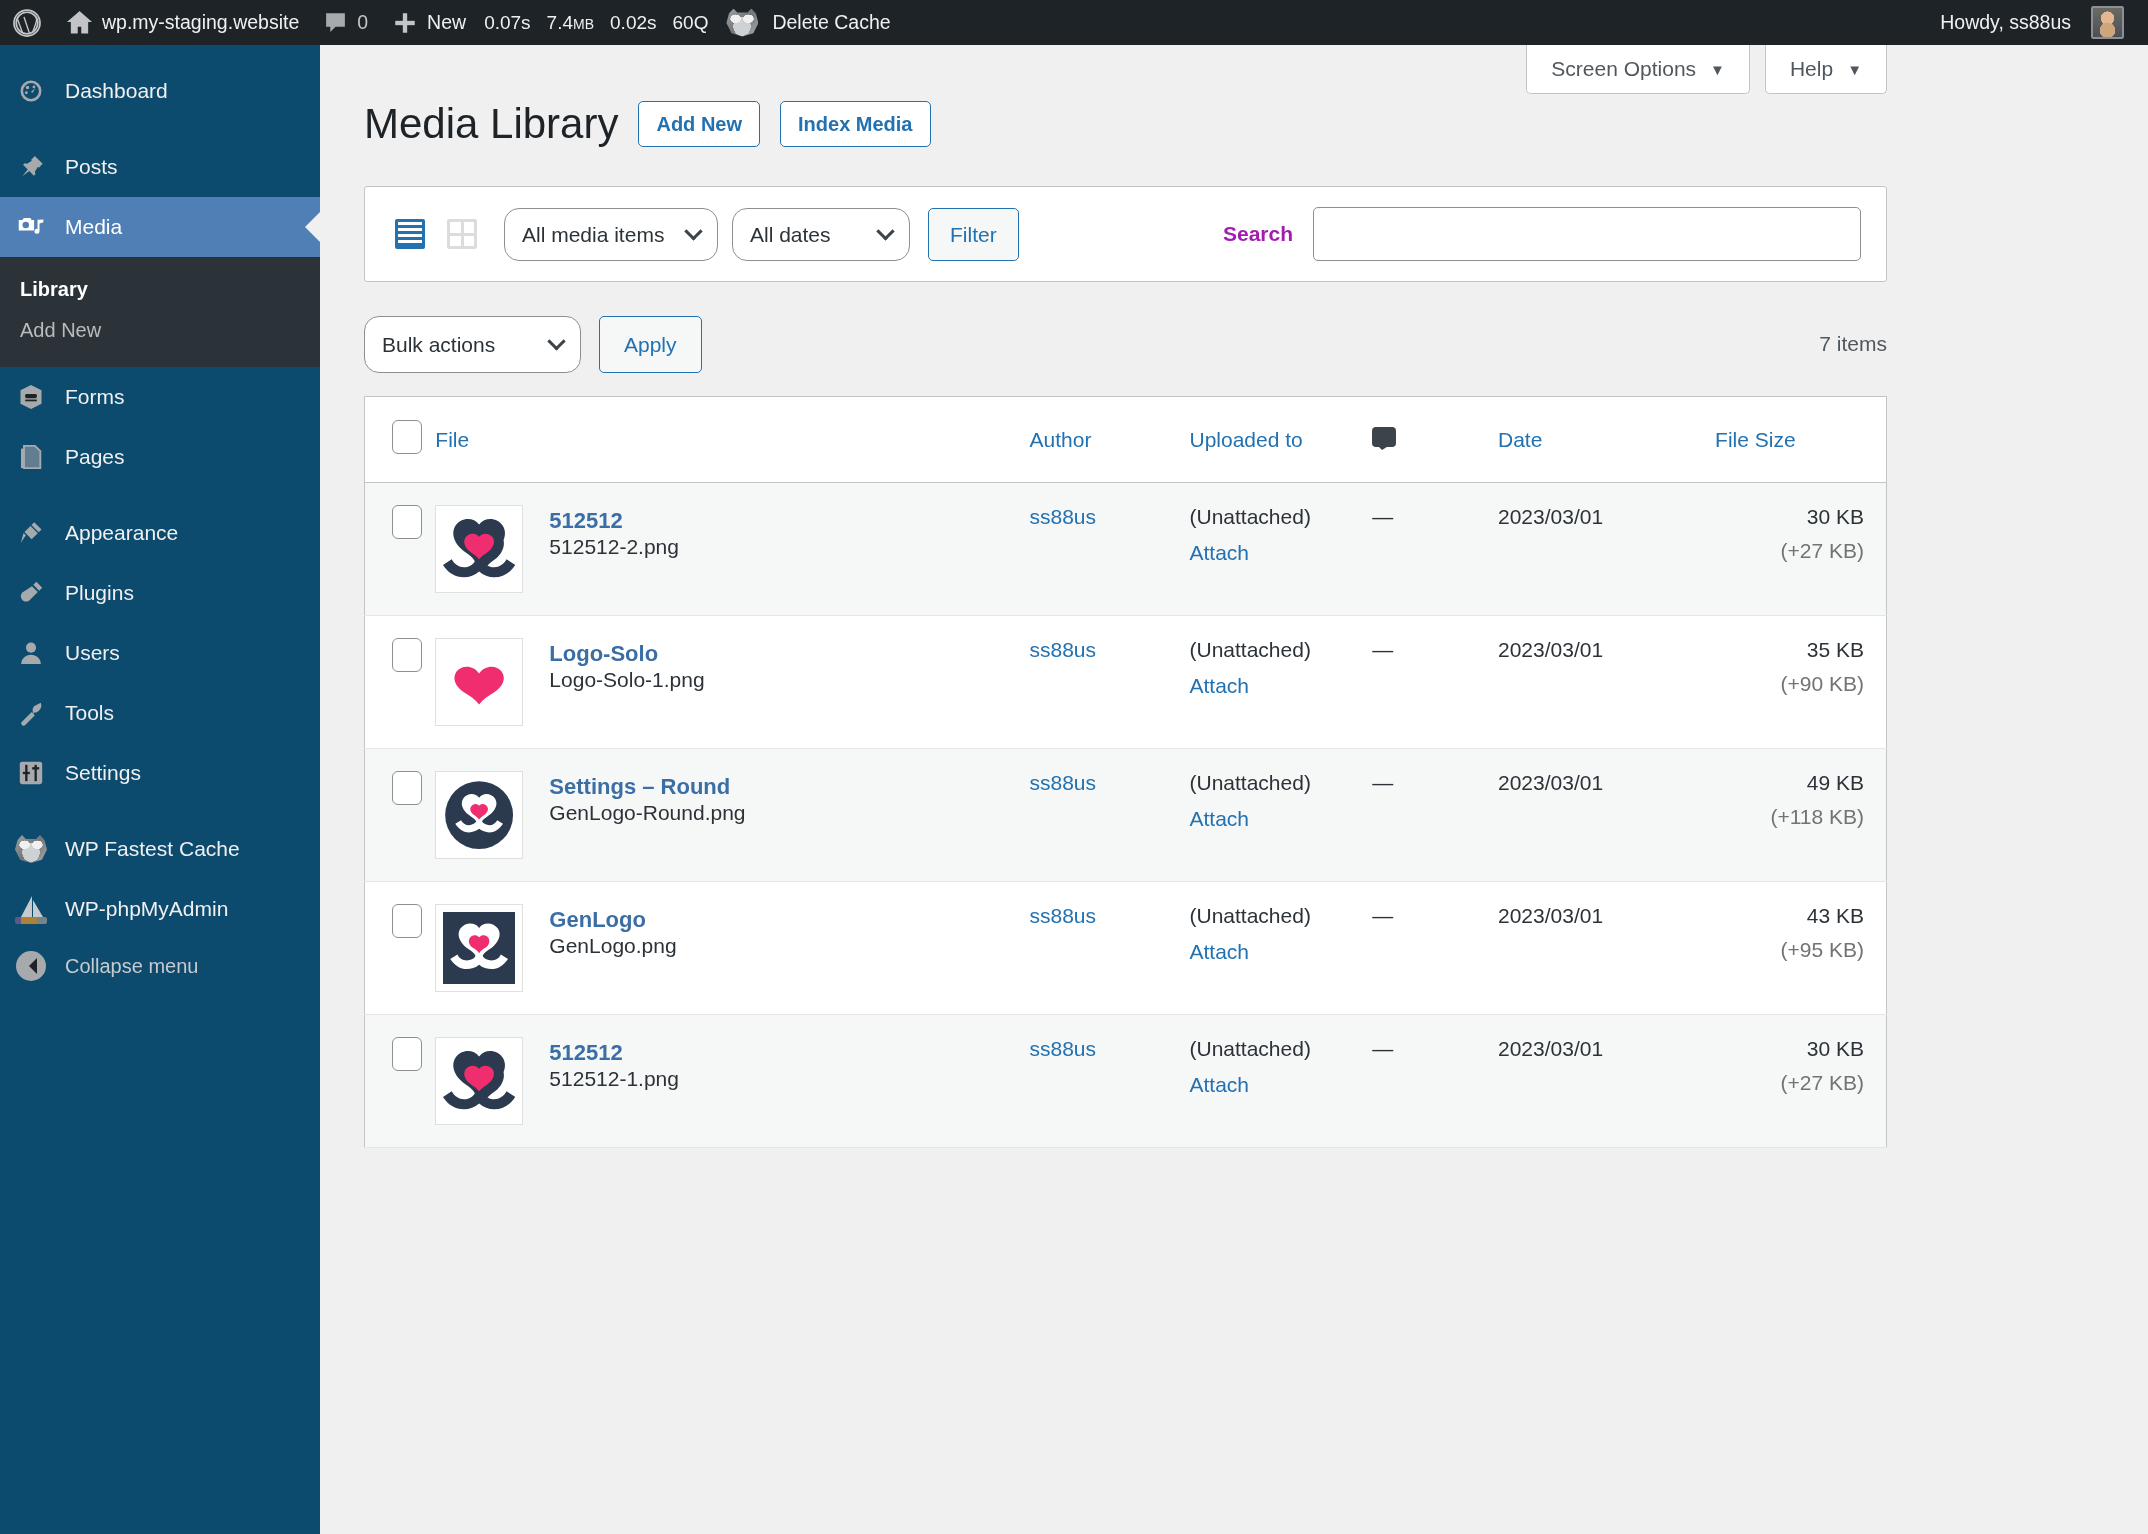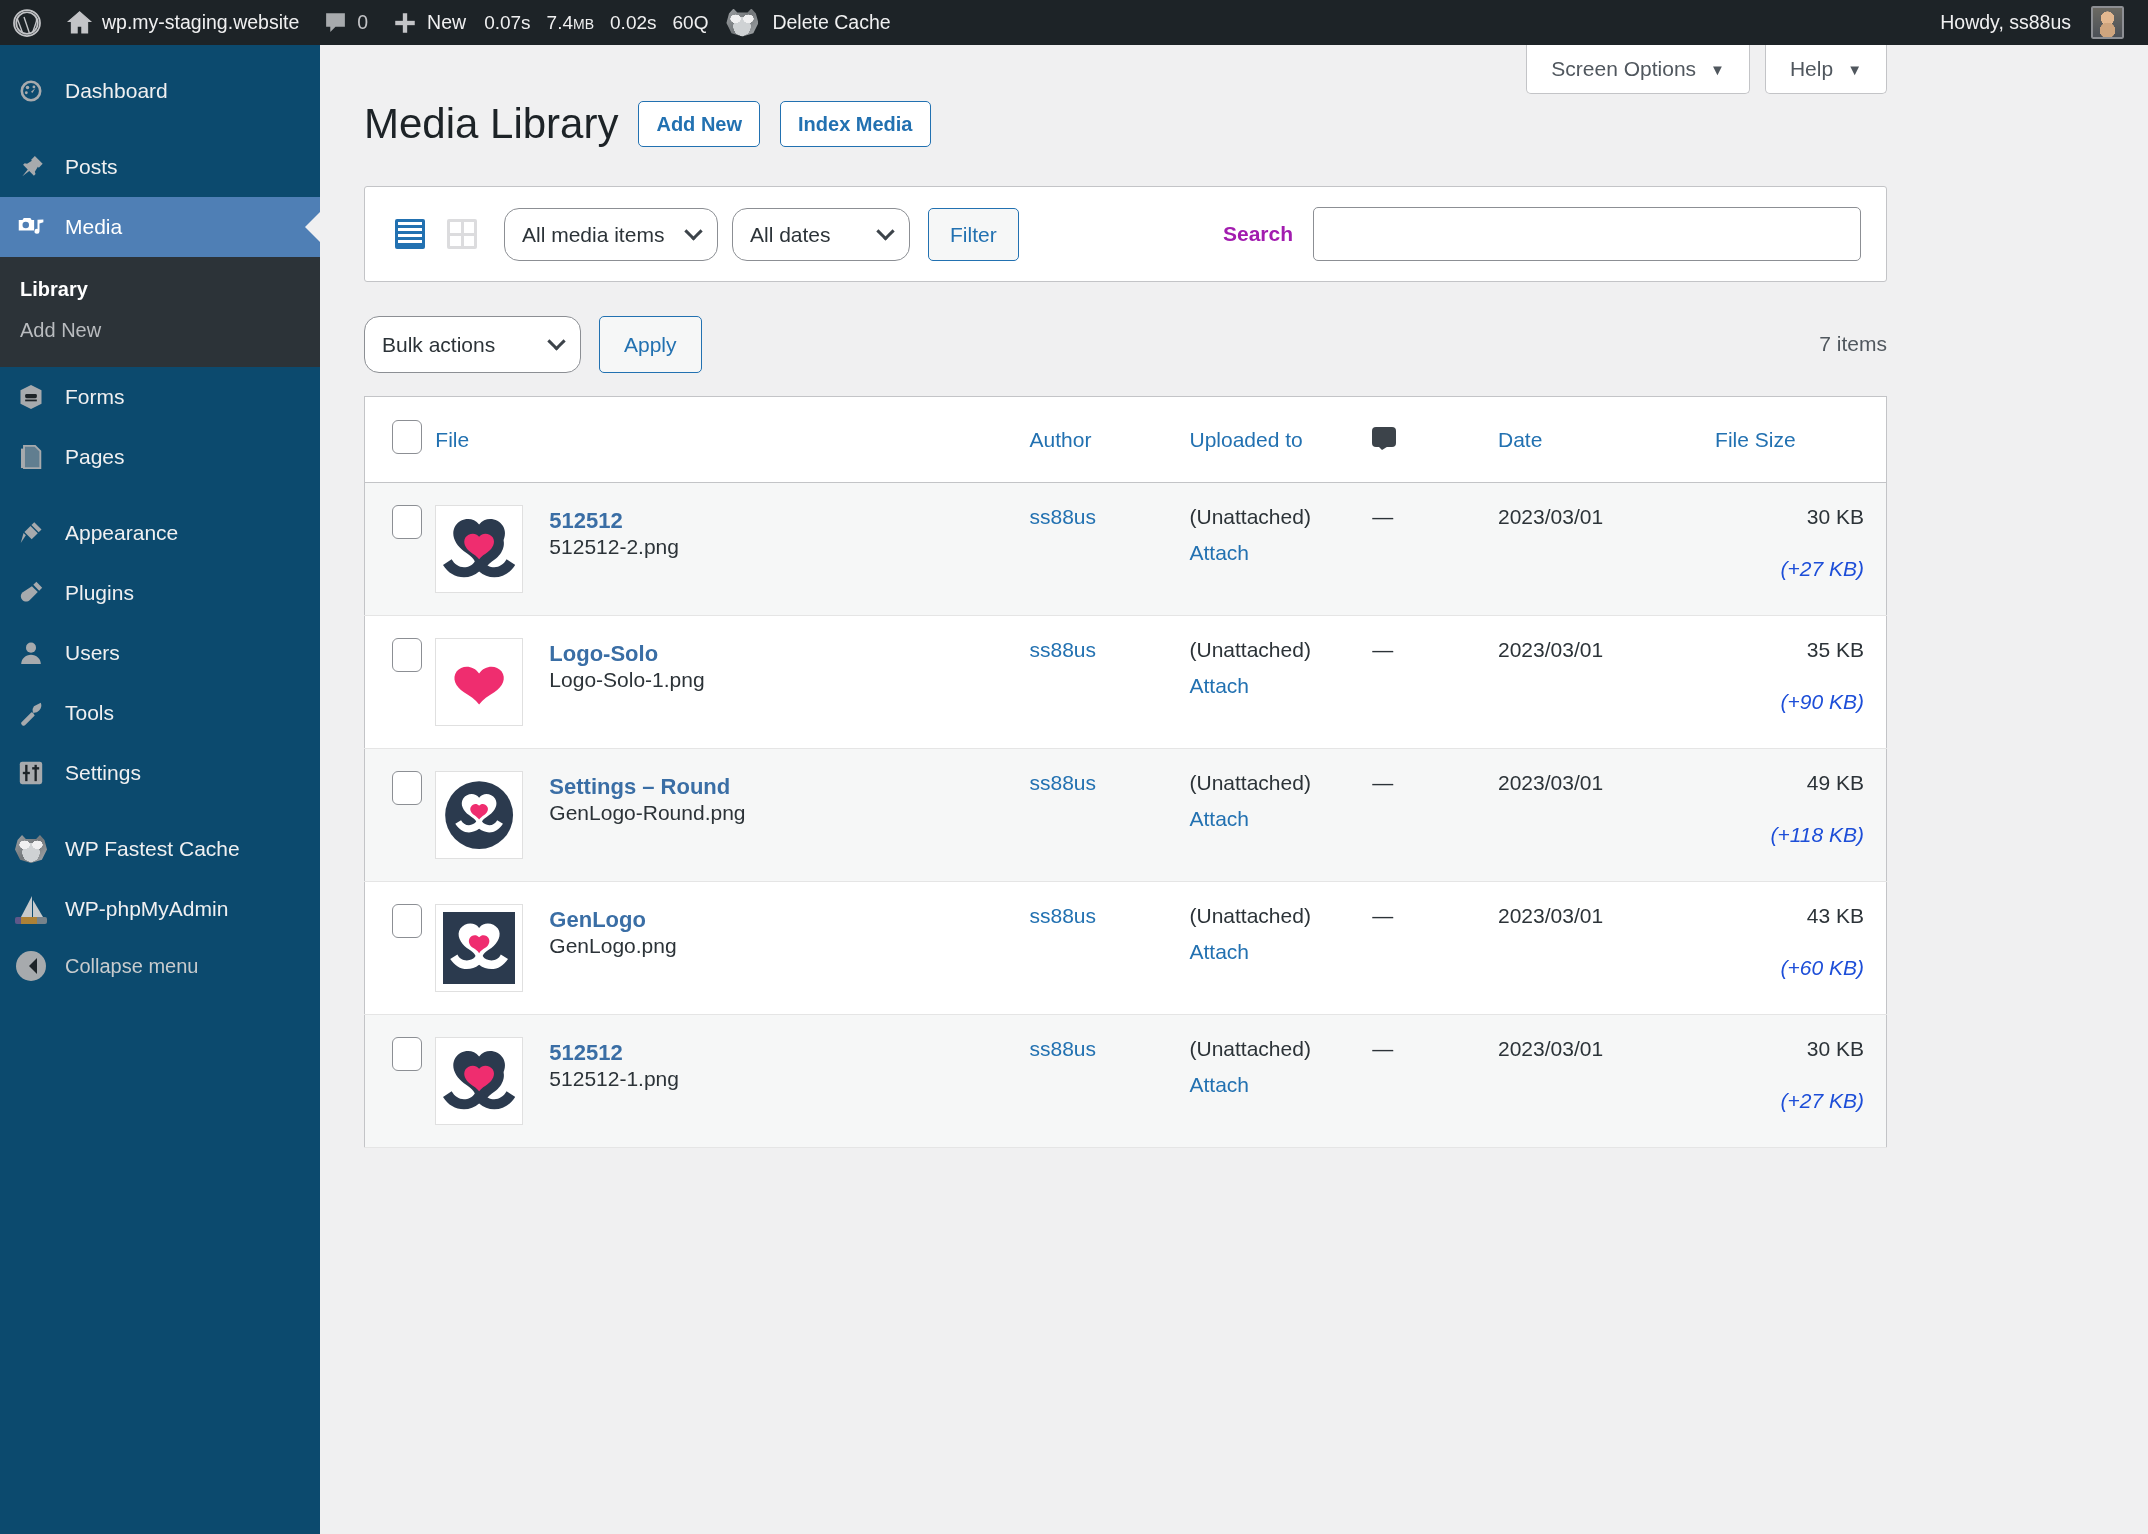--- a/index.html
+++ b/index.html
@@ -292,21 +292,21 @@
     overflow: hidden;
   }
   .file-meta { padding-top: 2px; }
   a.file-title {
     color: #3a6ea5; font-weight: bold; font-size: 22px;
     text-decoration: none; display: block; line-height: 1.25;
   }
   .file-name { margin-top: 16px; font-size: 21px; color: #2c3338; }
   a.link { color: #2271b1; text-decoration: none; }
   .size-main { display: block; }
-  .size-sub { display: block; margin-top: 28px; color: #1d4ed8; font-style: italic; }
+  .size-sub { display: block; margin-top: 10px; color: #737373; }
   .dash { color: #2c3338; }
   .col-comments-cell { color: #2c3338; }
   .bubble-icon {
     display: inline-block; width: 24px; height: 20px;
     background: #3c434a; border-radius: 4px; position: relative;
   }
   .bubble-icon::after {
     content: ""; position: absolute; left: 5px; bottom: -8px;
     border: 5px solid transparent; border-top-color: #3c434a; border-right-width: 8px;
   }
@@ -765,21 +765,21 @@
       <span class="file-name" style="margin-top:12px;display:block;"><a class="link" href="#">Attach</a></span>
     </td>
     <td class="col-comments col-comments-cell">
       <span class="dash">—</span>
     </td>
     <td class="col-date">
       <span>2023/03/01</span>
     </td>
     <td class="col-size">
       <span class="size-main">43 KB</span>
-      <span class="size-sub">(+60 KB)</span>
+      <span class="size-sub">(+95 KB)</span>
     </td>
         </tr>
         <tr class="alt">
     <td class="col-cb">
       <input type="checkbox" class="cb" style="">
     </td>
     <td class="col-file">
       <div class="file-cell">
         <span class="thumb">
           <span class="sv-logo">

